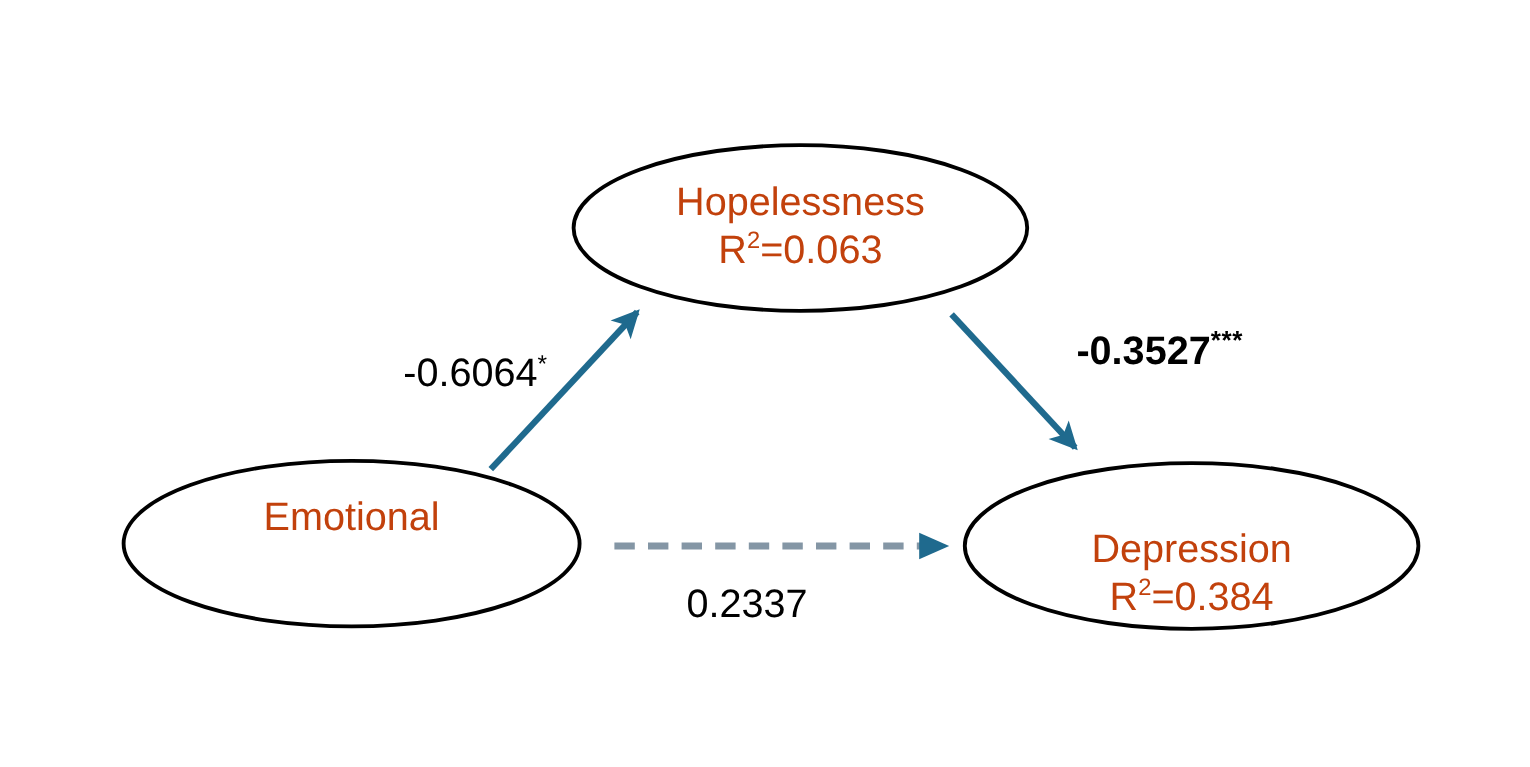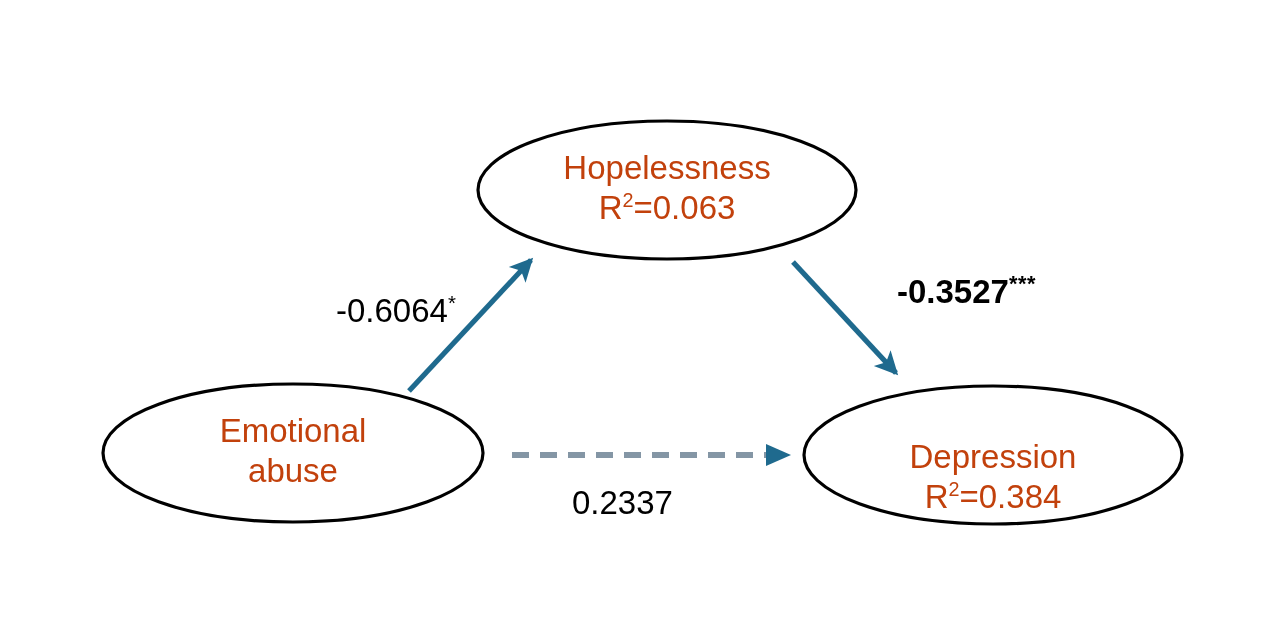--- a/index.html
+++ b/index.html
@@ -94,21 +94,20 @@
     <path d="M 766 444 L 791 455 L 766 466 Z" fill="#1F6A8E"></path>
   </svg>
 
   <div class="node-label" style="left:477px; top:148px; width:380px;">
     <span>Hopelessness</span>
     <span class="line2"><span>R</span><sup>2</sup><span>=0.063</span></span>
   </div>
 
   <div class="node-label" style="left:103px; top:411px; width:380px;">
     <span>Emotional</span>
-    <span class="line2">abuse</span>
   </div>
 
   <div class="node-label" style="left:803px; top:413px; width:380px;margin-top:24px;">
     <span>Depression</span>
     <span class="line2"><span>R</span><sup>2</sup><span>=0.384</span></span>
   </div>
 
   <div class="edge-label" style="left:336px; top:292px;"><span>-0.6064</span><span class="stars-small">*</span></div>
 
   <div class="edge-label" style="left:897px; top:273px;font-weight:bold;"><span>-0.3527</span><span class="stars-mid">***</span></div>

